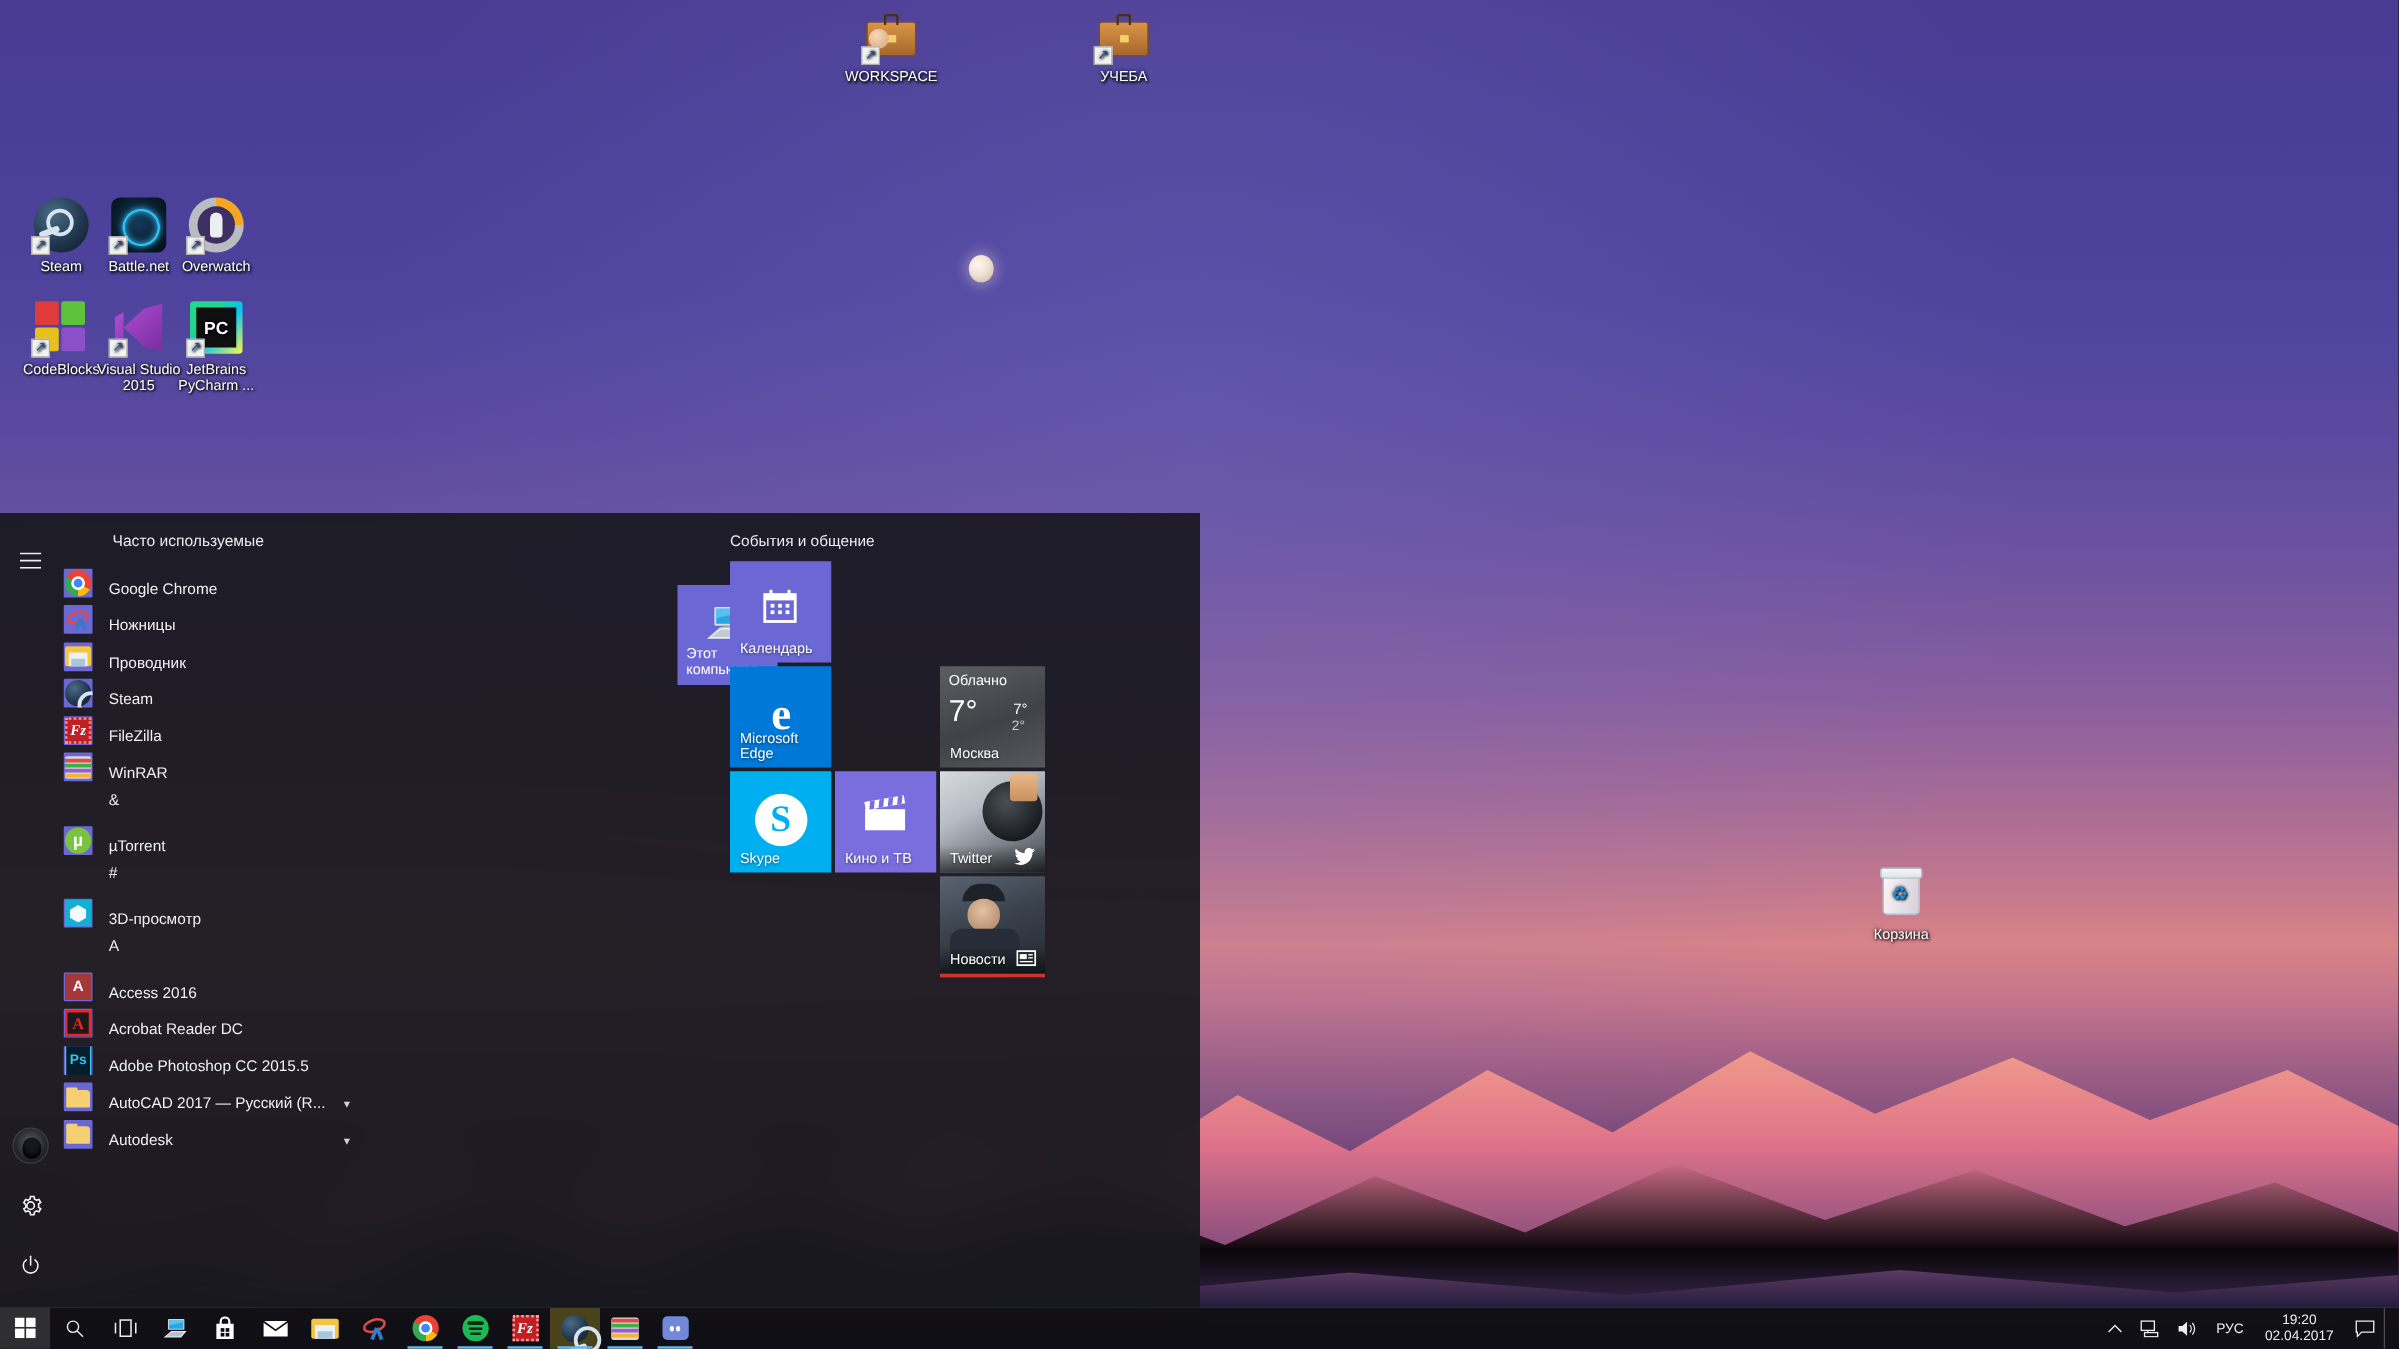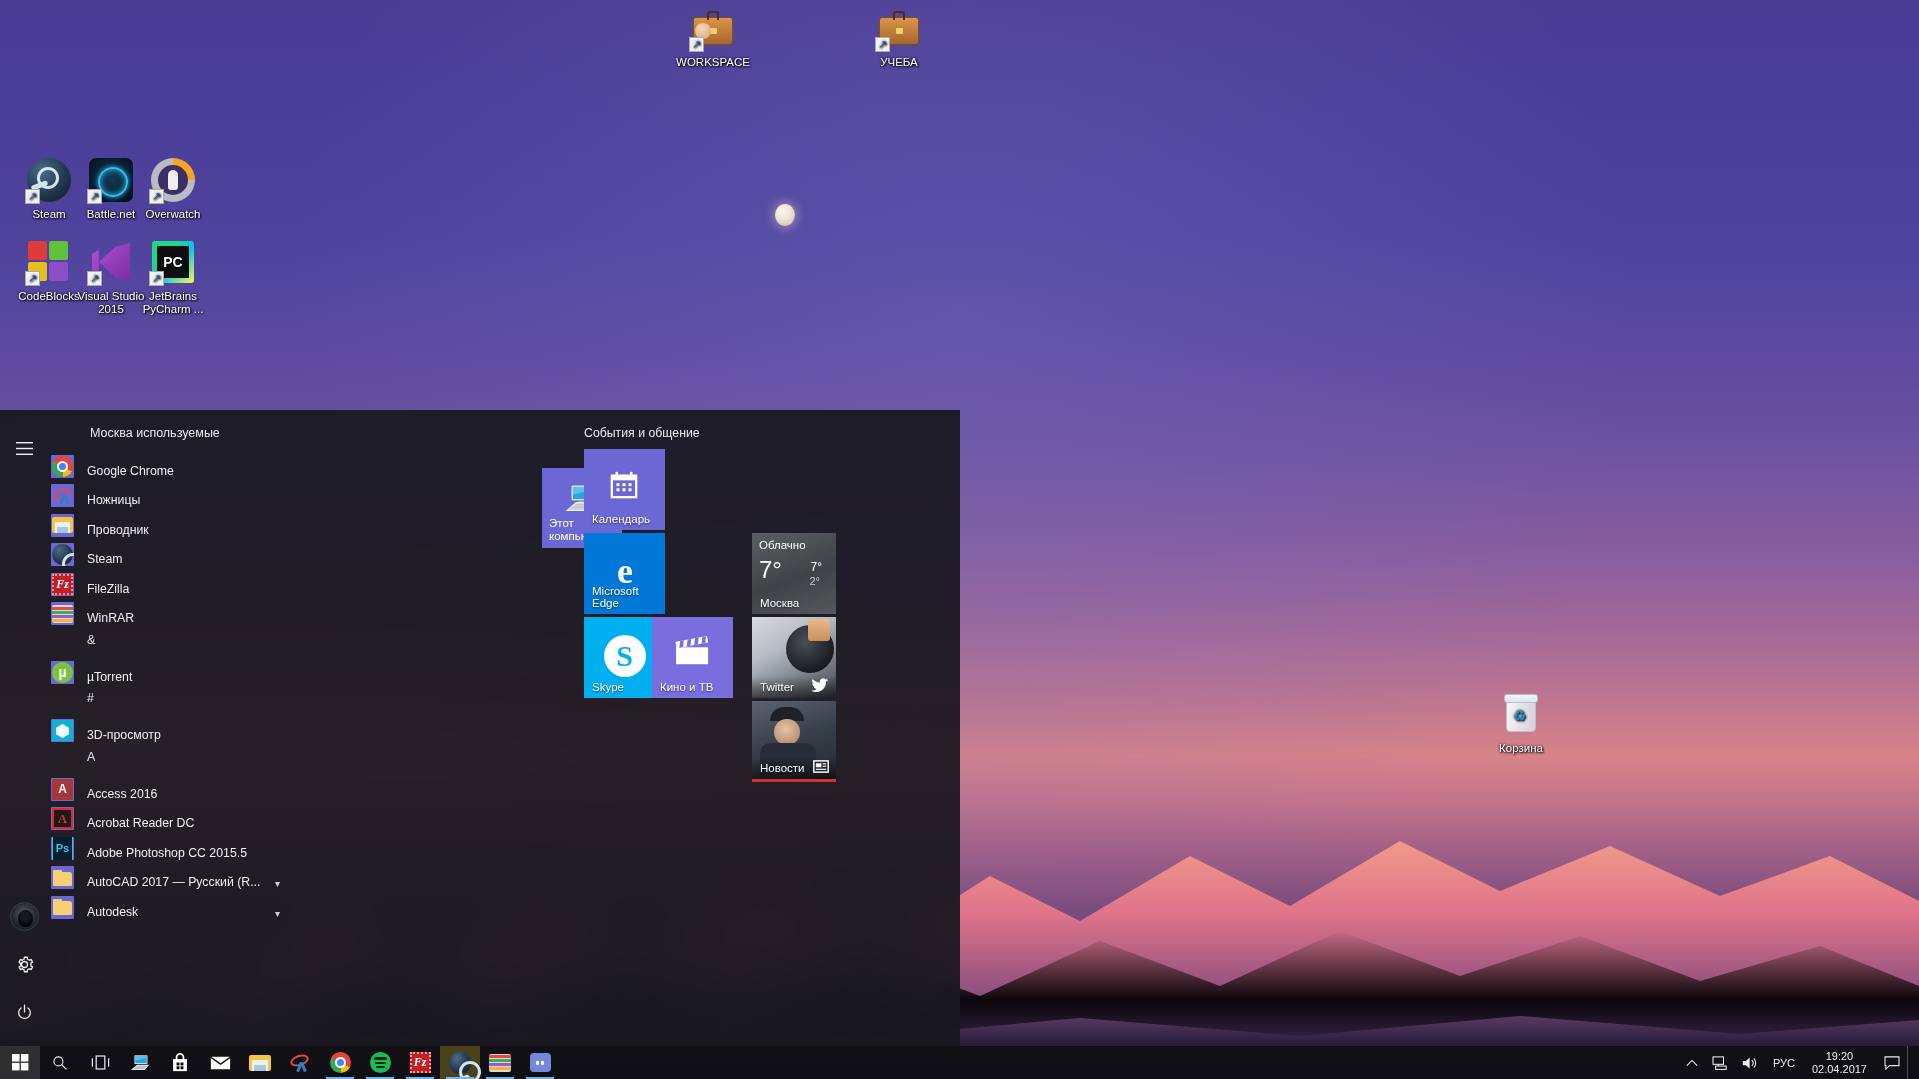--- a/index.html
+++ b/index.html
@@ -345,21 +345,21 @@
         <div class="rail-btn">
           <svg width="19" height="19" viewBox="0 0 24 24">
             <path fill="none" stroke="#eceef2" stroke-width="1.6" stroke-linecap="round" d="M7.6 6.2a7.4 7.4 0 108.8 0"></path>
             <line x1="12" y1="2.6" x2="12" y2="11.3" stroke="#eceef2" stroke-width="1.6" stroke-linecap="round"></line>
           </svg>
         </div>
       </div>
     </div>
 
     <div class="sm-apps">
-      <div class="sm-section-title" style="padding-left:39px;">Москва используемые</div>
+      <div class="sm-section-title" style="padding-left:39px;">Часто используемые</div>
       <div id="frequent-list">
           <div class="app-row">
             <span class="app-ico">
               <div style="width:21px;height:21px;border-radius:50%;background:conic-gradient(#ea4335 0 33%,#fbbc05 33% 50%,#34a853 50% 83%,#ea4335 83% 100%);position:relative;">
                 <div style="position:absolute;inset:5px;border-radius:50%;background:#4285f4;border:2px solid #fff;"></div>
               </div>
             </span>
             <span class="app-label">Google Chrome</span>
           </div>
           <div class="app-row">
@@ -527,21 +527,21 @@
 
         <div class="tile" style="left:0;top:168px;width:81px;height:81px;background:#00aff0;">
           <div style="position:absolute;left:50%;top:18px;margin-left:-21px;width:42px;height:42px;
                       border-radius:50%;background:#fff;">
             <div style="position:absolute;left:0;right:0;top:3px;text-align:center;color:#00aff0;
                         font-size:30px;font-weight:bold;font-family:'Liberation Serif',serif;line-height:36px;">S</div>
           </div>
           <div class="tname">Skype</div>
         </div>
 
-        <div class="tile" style="left:68px;top:168px;width:81px;height:81px;background:#7a6ede;">
+        <div class="tile" style="left:84px;top:168px;width:81px;height:81px;background:#7a6ede;">
           <svg width="38" height="32" viewBox="0 0 40 34" style="position:absolute;left:22px;top:19px;">
             <rect x="2" y="12" width="34" height="18" fill="#fff"></rect>
             <g fill="#fff" transform="rotate(-10 19 8)">
               <rect x="2" y="3" width="34" height="7"></rect>
             </g>
             <g fill="#7a6ede" transform="rotate(-10 19 8)">
               <polygon points="7,3 11,3 9,10 5,10"></polygon>
               <polygon points="15,3 19,3 17,10 13,10"></polygon>
               <polygon points="23,3 27,3 25,10 21,10"></polygon>
               <polygon points="31,3 35,3 33,10 29,10"></polygon>

